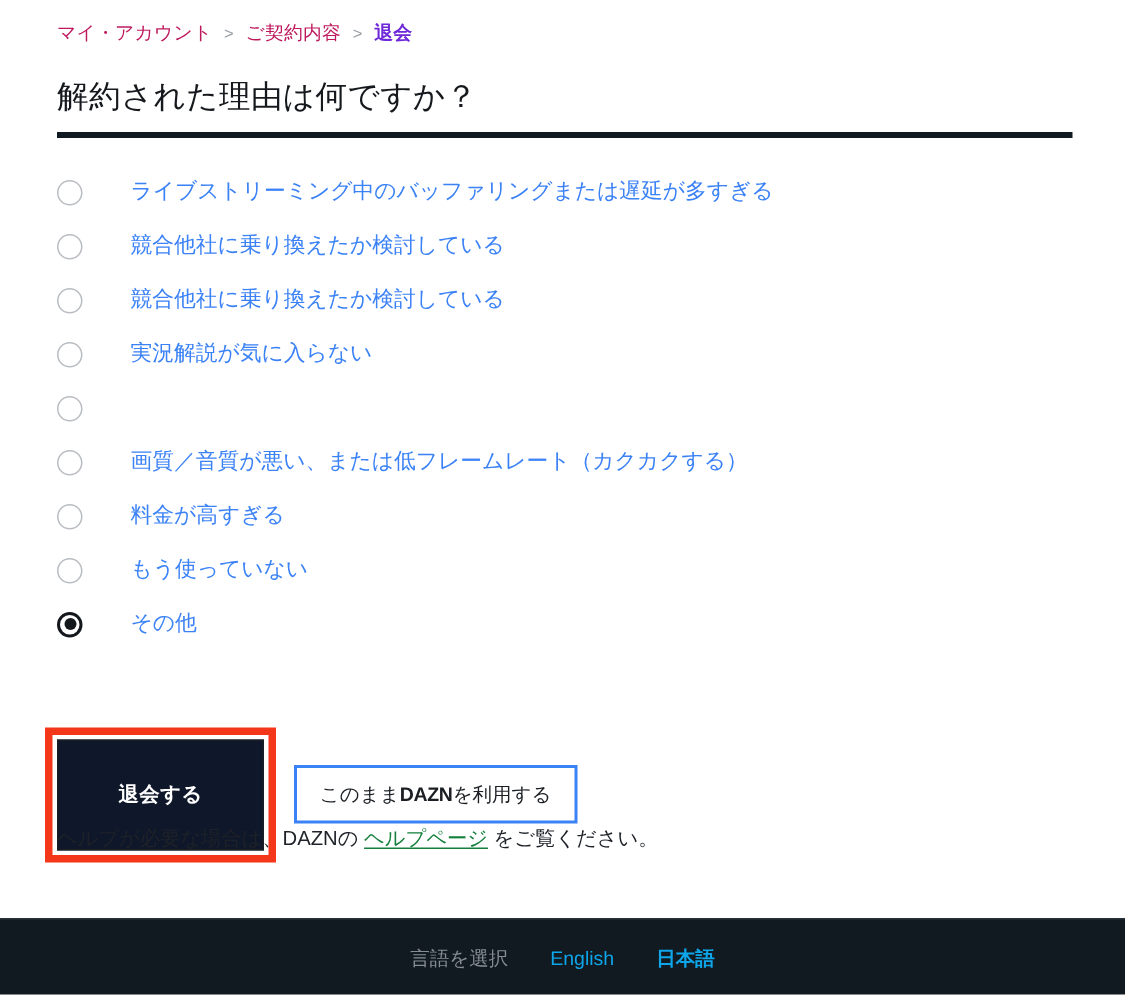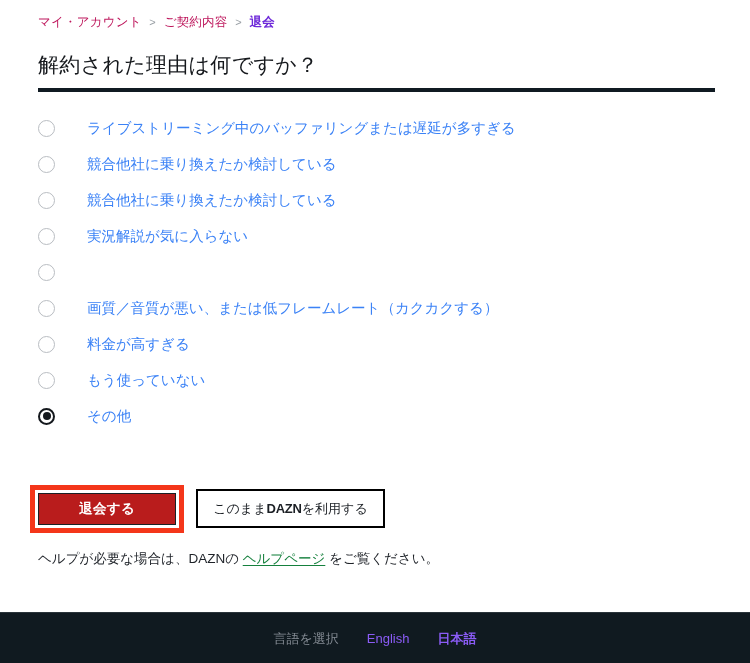--- a/index.html
+++ b/index.html
@@ -126,35 +126,35 @@
   }
   .highlight-box {
     border: 5px solid #f4361a;
     padding: 3px;
     background: #ffffff;
     box-sizing: border-box;
     display: inline-block;
     line-height: 0;
   }
   .btn-primary {
-    background: #b91c1c;
+    background: #0f172a;
     color: #ffffff;
     border: 1px solid #1b1f24;
     font-family: "Liberation Sans", "DejaVu Sans", sans-serif;
     font-size: 13.5px;
     font-weight: bold;
     line-height: 1;
-    padding: 8px 40px;
+    padding: 29px 40px;
     cursor: pointer;
     letter-spacing: 0.4px;
   }
   .btn-secondary {
     background: #ffffff;
     color: #1b1f24;
-    border: 2px solid #000000;
+    border: 2px solid #3b82f6;
     font-family: "Liberation Sans", "DejaVu Sans", sans-serif;
     font-size: 13px;
     line-height: 1;
     padding: 11px 15px;
     margin-left: 12px;
     cursor: pointer;
     white-space: nowrap;
   }
   .btn-secondary .brand {
     font-weight: bold;
@@ -196,21 +196,21 @@
     align-items: baseline;
   }
   .lang-label {
     color: #868d95;
     font-size: 13px;
     line-height: 18px;
     margin-right: 28px;
     white-space: nowrap;
   }
   .lang-link {
-    color: #8b5cf6;
+    color: #0ea5e9;
     font-size: 13px;
     line-height: 18px;
     margin-right: 28px;
     cursor: pointer;
     white-space: nowrap;
     text-decoration: none;
   }
   .lang-link:last-child {
     margin-right: 0;
     font-weight: bold;

